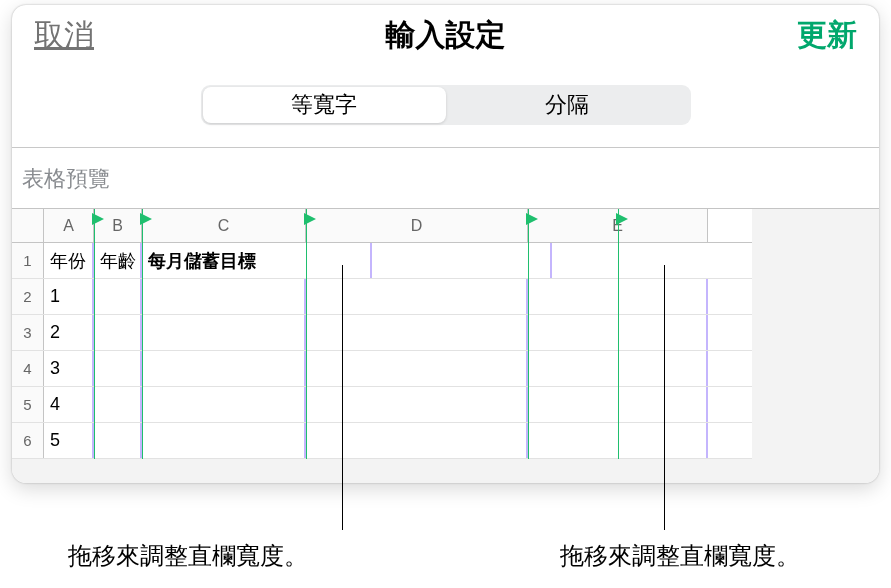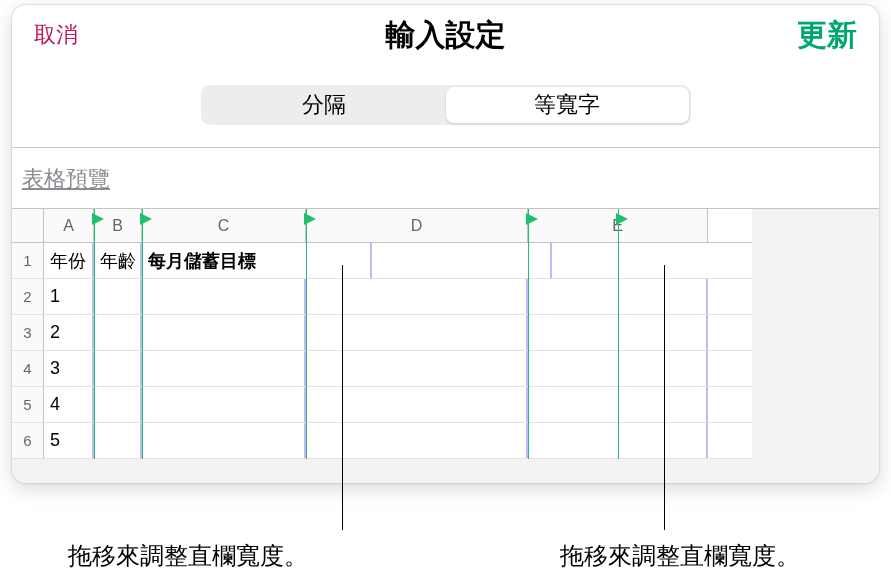--- a/index.html
+++ b/index.html
@@ -21,24 +21,25 @@
       position: relative;
     }
     .header {
       display: flex;
       align-items: center;
       justify-content: space-between;
       height: 60px;
       padding: 0 22px;
     }
     .header .cancel {
-      color: #be185d;
-      font-size: 22px;
+      color: #737373;
+      font-size: 30px;
       font-weight: 400;
       cursor: pointer;
+      text-decoration: underline;
     }
     .header .title {
       color: #000;
       font-size: 30px;
       font-weight: 600;
       position: absolute;
       left: 50%;
       transform: translateX(-50%);
     }
     .header .update {
@@ -77,21 +78,20 @@
     }
     .divider {
       height: 1px;
       background: #c8c8c8;
     }
     .preview-label {
       padding: 16px 10px 14px;
       font-size: 22px;
       color: #888b8f;
       background: #fff;
-      text-decoration: underline;
     }
     .sheet-area {
       position: relative;
       background: #f3f3f3;
       border-top: 1px solid #c4c4c4;
       height: 290px;
       overflow: hidden;
     }
     .sheet-inner {
       position: relative;
@@ -184,22 +184,22 @@
 
 <div class="panel">
   <div class="header">
     <span class="cancel">取消</span>
     <span class="title">輸入設定</span>
     <span class="update">更新</span>
   </div>
 
   <div class="segmented-wrap">
     <div class="segmented">
+      <div class="seg-opt active">等寬字</div>
       <div class="seg-opt">分隔</div>
-      <div class="seg-opt active">等寬字</div>
     </div>
   </div>
 
   <div class="divider"></div>
 
   <div class="preview-label">表格預覽</div>
 
   <div class="sheet-area">
     <div class="sheet-inner">
       <div class="col-headers">

